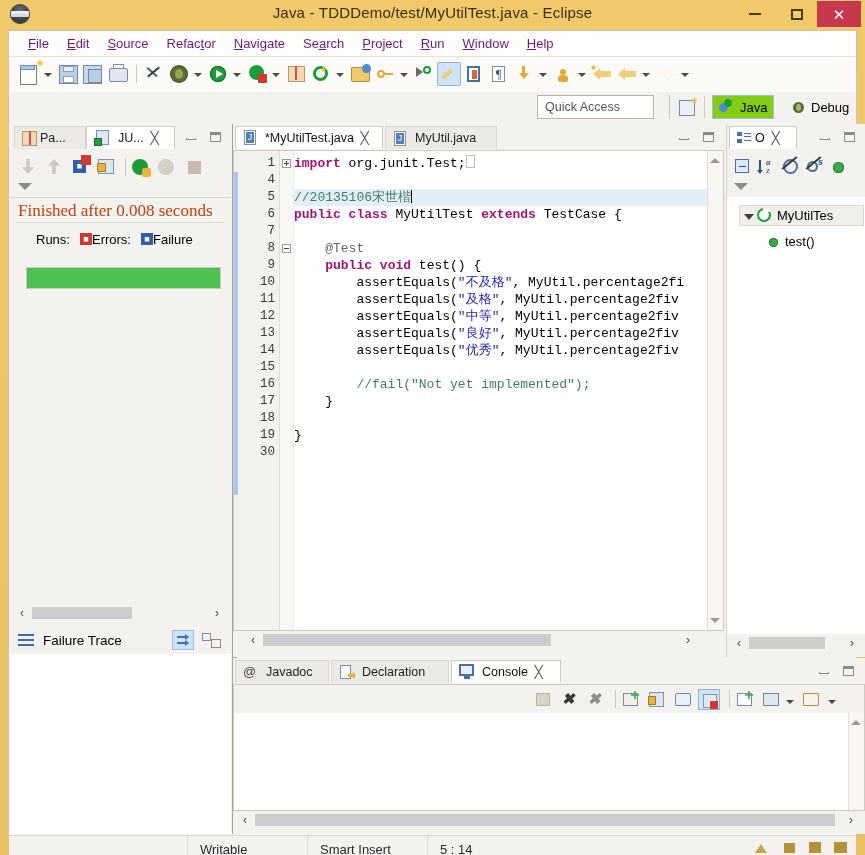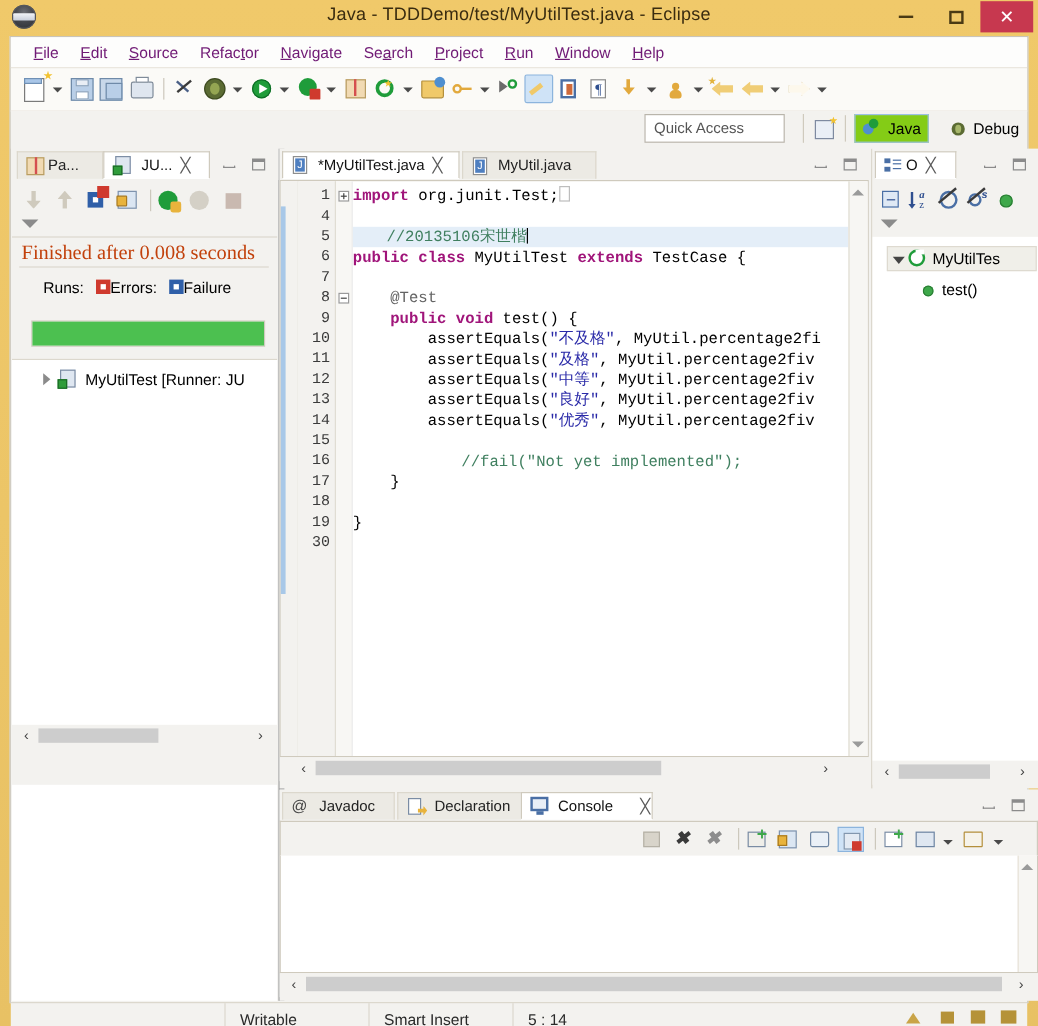--- a/index.html
+++ b/index.html
@@ -251,21 +251,21 @@
   .fold .fp.plus:after{content:"";position:absolute;left:3px;top:1px;width:1px;height:5px;background:#444;}
   .code{
     position:absolute;left:60px;top:0;right:16px;height:100%;overflow:hidden;
     font-family:"Liberation Mono",monospace;font-size:13px;padding-top:4px;
     box-sizing:border-box;white-space:pre;
   }
   .cl{height:17px;line-height:17px;white-space:pre;}
   .cl.hl{background:#e4eef8;}
   .kw{color:#a0157a;font-weight:bold;}
   .str{color:#2a2aa8;}
-  .cmt{color:#3f7f5f;padding-left:28px;}
+  .cmt{color:#3f7f5f;}
   .ann{color:#646464;}
   .it{}
   .caretbar{display:inline-block;width:1px;height:13px;background:#000;vertical-align:-2px;}
   .codebox{display:inline-block;width:7px;height:11px;border:1px solid #bdbdbd;vertical-align:-1px;}
   .ed-vsb{position:absolute;right:0;top:0;width:15px;height:100%;background:#f7f6f3;border-left:1px solid #e0ddd3;}
   .sb-up,.sb-dn{position:absolute;left:2px;width:11px;height:11px;}
   .sb-up:after{content:"";position:absolute;left:0;top:3px;border-left:5px solid transparent;border-right:5px solid transparent;border-bottom:5px solid #9a9a9a;}
   .sb-dn:after{content:"";position:absolute;left:0;top:3px;border-left:5px solid transparent;border-right:5px solid transparent;border-top:5px solid #9a9a9a;}
   .ed-hsb{position:absolute;left:0;top:507px;width:491px;height:20px;background:#f3f2ef;}
 
@@ -528,34 +528,46 @@
         <span class="sqr-red">■</span>
         <span>Errors:</span>
         <span class="sqr-blue">■</span>
         <span>Failure</span>
       </div>
 
       <div class="jbar-wrap">
         <div class="jbar" id="junit-progress-fill" style="width: 100%; background: rgb(76, 192, 80);"></div>
       </div>
 
-      <div class="jtree">
-        <div class="jrow" style="left:20px;">
-          <span class="tw"></span>
-          <span class="ic-test"></span>
-          <span>MyUtilTest [Runner: JU</span>
-        </div>
-      </div>
 
       <div class="hsb jsplit" style="left:0;top:480px;width:221px;height:22px;">
         <span class="lft" style="left:4px;">‹</span>
         <span class="thumb" style="left:22px;width:100px;"></span>
         <span class="rgt" style="right:6px;">›</span>
       </div>
 
+      <div class="failtrace">
+        <span class="ft-ic">
+          <i style="top:2px;"></i>
+            <i style="top:7px;"></i>
+            <i style="top:12px;"></i>
+        </span>
+        <span style="font-size:13.5px;">Failure Trace</span>
+        <span class="ft-btn sel" style="left:162px;">
+          <span class="ft-lines">
+            <i style="left:4px;top:5px;width:9px;"></i><i style="left:4px;top:11px;width:9px;"></i>
+            <span class="ft-arrw" style="left:12px;top:3px;"></span>
+            <span class="ft-arrw" style="left:12px;top:9px;"></span>
+          </span>
+        </span>
+        <span class="ft-btn" style="left:190px;">
+          <i style="position:absolute;left:2px;top:3px;width:7px;height:6px;border:1px solid #8b8b8b;"></i>
+          <i style="position:absolute;left:11px;top:9px;width:8px;height:7px;border:1px solid #8b8b8b;"></i>
+        </span>
+      </div>
 
       <div class="jbottom"></div>
     </div>
 
     <div class="view" id="editor-view">
       <div class="ed-tabs">
         <div class="vtab active" style="left:2px;width:148px;">
           <span class="jfile-ic">
               <em>J</em>
             </span>
@@ -681,21 +693,21 @@
     <div class="view" id="console-view">
       <div class="cs-tabs">
         <div class="vtab inactive" style="left:2px;width:94px;">
           <span class="ic-javadoc">@</span>
           <span class="tx">Javadoc</span>
         </div>
         <div class="vtab inactive" style="left:98px;width:118px;">
           <span class="ic-decl"></span>
           <span class="tx">Declaration</span>
         </div>
-        <div class="vtab active" style="left:201px;width:110px;gap:16px;">
+        <div class="vtab active" style="left:218px;width:110px;">
           <span class="ic-console"></span>
           <span class="tx">Console</span>
           <span class="close-x">╳</span>
         </div>
         <div class="vmin" style="left:585px;"></div>
         <div class="vmax" style="left:609px;"></div>
       </div>
 
       <div class="cs-toolbar">
         <span class="cs-ic" style="left:298px;">

